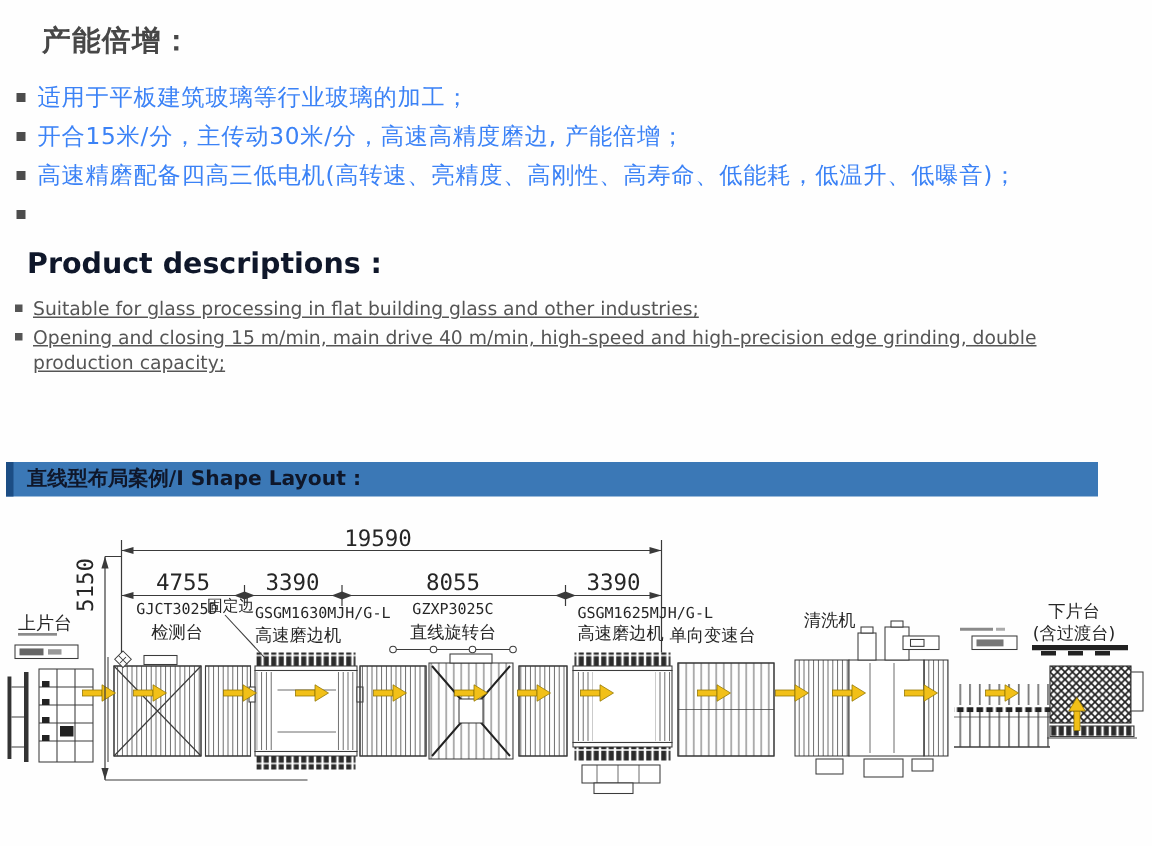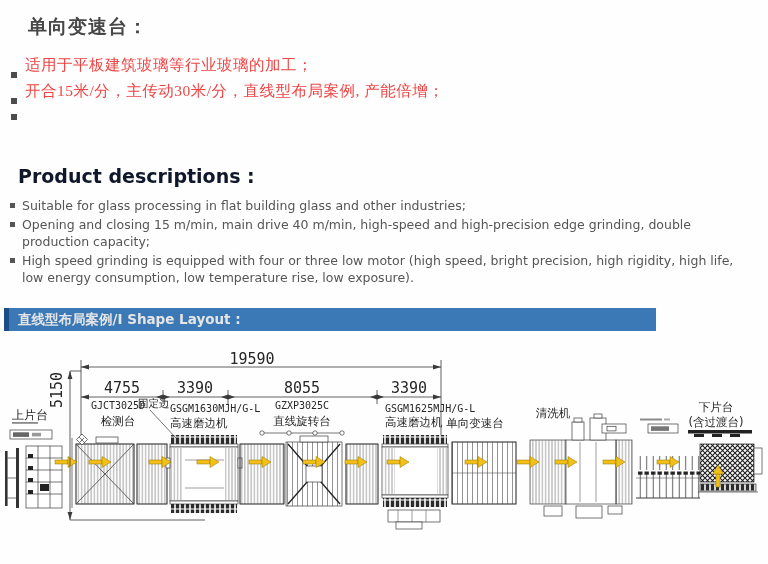--- a/index.html
+++ b/index.html
@@ -4,78 +4,78 @@
 <style>
   html,body{margin:0;padding:0;background:#ffffff;}
   .page{position:relative;width:768px;height:564px;background:#fefefe;overflow:hidden;
         font-family:"DejaVu Sans","Liberation Sans",sans-serif;}
 
   
   .cn-heading{position:absolute;left:28px;top:14px;font-size:19px;font-weight:bold;
               color:#474747;letter-spacing:1px;}
   ul.blist{margin:0;padding:0;list-style:none;position:absolute;}
   ul.cn{left:11px;top:52px;}
-  ul.cn li{display:flex;align-items:flex-end;font-size:15.5px;color:#ef4444;
-           line-height:26px;white-space:nowrap;letter-spacing:0.5px;font-family:Liberation Serif, serif;}
+  ul.cn li{display:flex;align-items:flex-start;font-size:15.5px;color:#3b82f6;
+           line-height:26px;white-space:nowrap;letter-spacing:0.5px;}
   ul.cn .sq{width:6px;height:6px;background:#4c4c4c;margin:10px 8px 0 0;flex:none;}
 
   
   .en-heading{position:absolute;left:18px;top:165px;font-size:19px;font-weight:bold;
               color:#0f172a;}
   ul.en{left:10px;top:197px;width:748px;}
   ul.en li{display:flex;align-items:flex-start;font-size:12.5px;color:#555;
-           line-height:17.5px;margin-bottom:1px;}
+           line-height:17.5px;margin-bottom:1px;text-decoration:underline;}
   ul.en .sq{width:5px;height:5px;background:#555;margin:6px 7px 0 0;flex:none;}
 
   
-  .banner{position:absolute;left:4px;top:308px;width:652px;height:23px;
-          background:#3b78b6;border-left:5px solid #1c4d84;color:#e5e5e5;
+  .banner{position:absolute;left:4px;top:308px;width:728px;height:23px;
+          background:#3b78b6;border-left:5px solid #1c4d84;color:#0f172a;
           font-size:13.5px;font-weight:bold;line-height:23px;padding-left:9px;
           box-sizing:border-box;}
 
   
   .diagram{position:absolute;left:0;top:338px;width:723px;height:226px;}
   svg text{fill:#262626;}
   .dimtxt{font-family:"DejaVu Sans Mono","Liberation Mono",monospace;font-size:15px;}
   .modtxt{font-family:"DejaVu Sans Mono","Liberation Mono",monospace;font-size:10px;}
   .cjk{font-family:"DejaVu Sans","Liberation Sans",sans-serif;font-size:11.5px;}
 </style>
 </head>
 <body>
 
 <div class="page">
 
-  <div class="cn-heading">单向变速台：</div>
+  <div class="cn-heading">产能倍增：</div>
   <ul class="blist cn">
     <li>
         <span class="sq"></span>
         <span>适用于平板建筑玻璃等行业玻璃的加工；</span>
       </li>
     <li>
         <span class="sq"></span>
-        <span>开合15米/分，主传动30米/分，直线型布局案例, 产能倍增；</span>
+        <span>开合15米/分，主传动30米/分，高速高精度磨边, 产能倍增；</span>
+      </li>
+    <li>
+        <span class="sq"></span>
+        <span>高速精磨配备四高三低电机(高转速、亮精度、高刚性、高寿命、低能耗，低温升、低曝音)；</span>
       </li>
     <li>
         <span class="sq"></span>
       </li>
   </ul>
 
   <div class="en-heading">Product descriptions :</div>
   <ul class="blist en">
     <li>
         <span class="sq"></span>
         <span>Suitable for glass processing in flat building glass and other industries;</span>
       </li>
     <li>
         <span class="sq"></span>
         <span>Opening and closing 15 m/min, main drive 40 m/min, high-speed and high-precision edge grinding, double production capacity;</span>
-      </li>
-    <li>
-        <span class="sq"></span>
-        <span>High speed grinding is equipped with four or three low motor (high speed, bright precision, high rigidity, high life, low energy consumption, low temperature rise, low exposure).</span>
       </li>
   </ul>
 
   <div class="banner">
     <span>直线型布局案例/I Shape Layout :</span>
   </div>
 
   <div class="diagram">
   <svg width="768" height="226" viewBox="0 0 768 226" xmlns="http://www.w3.org/2000/svg">
     <defs>

